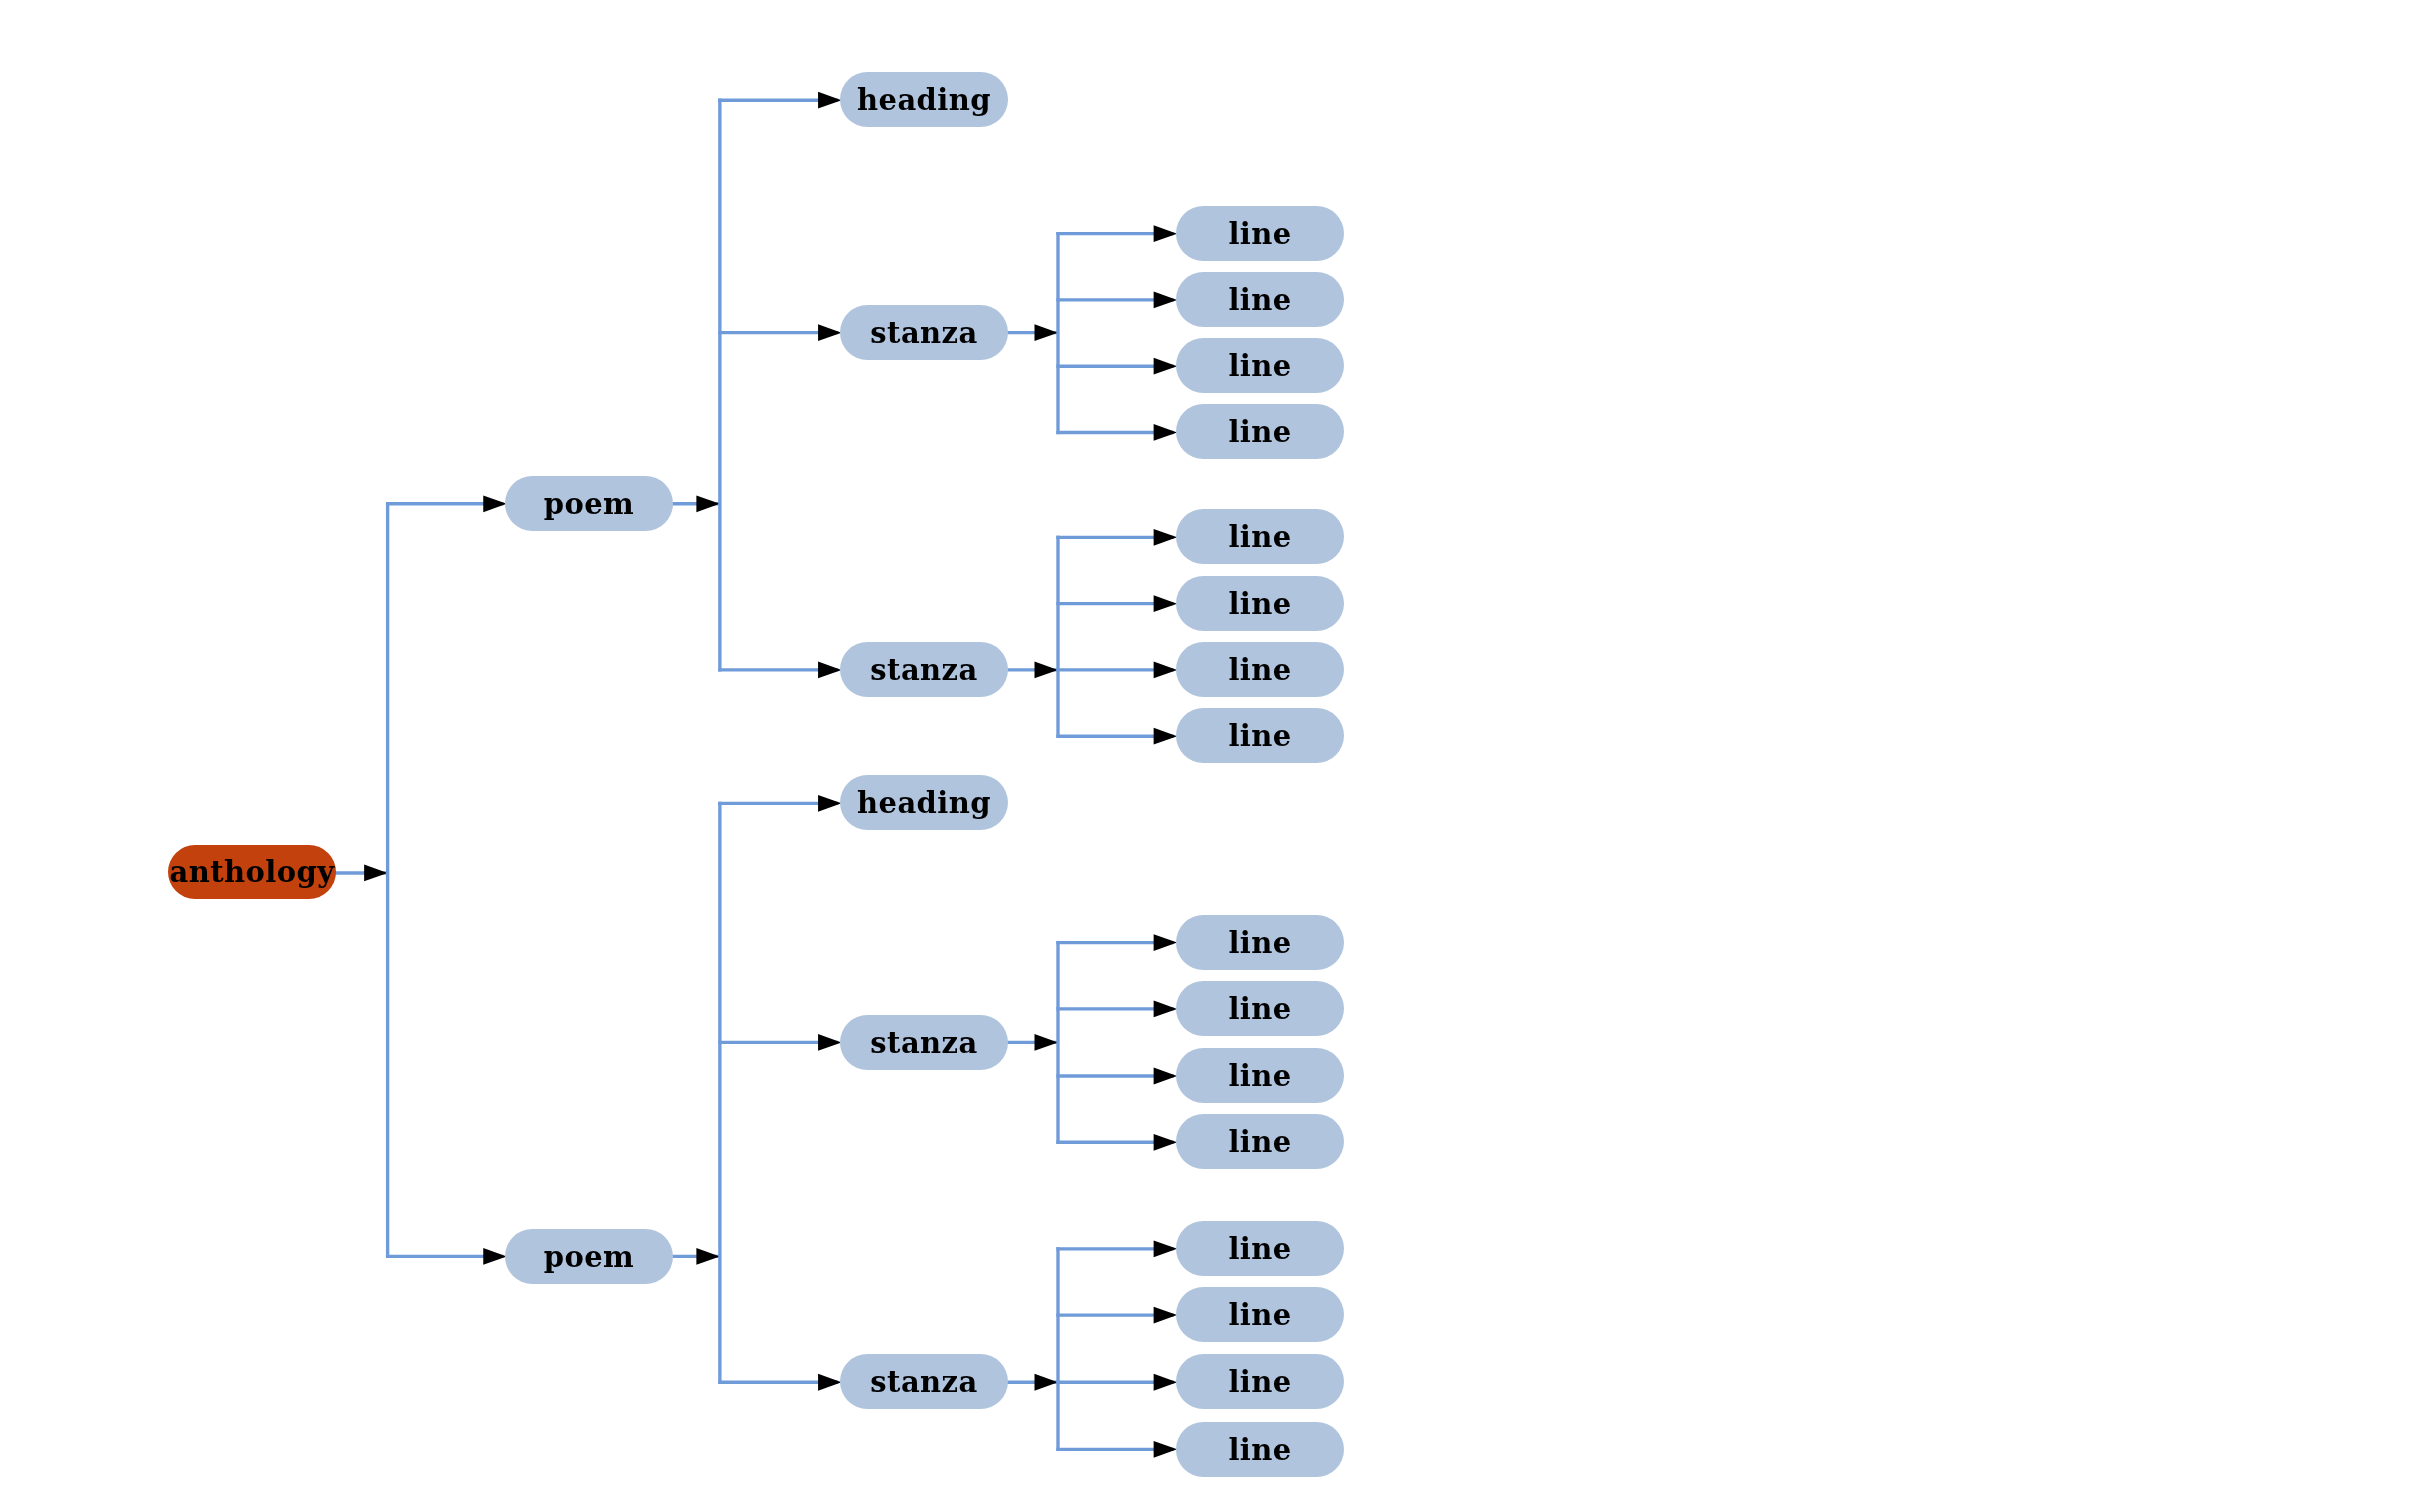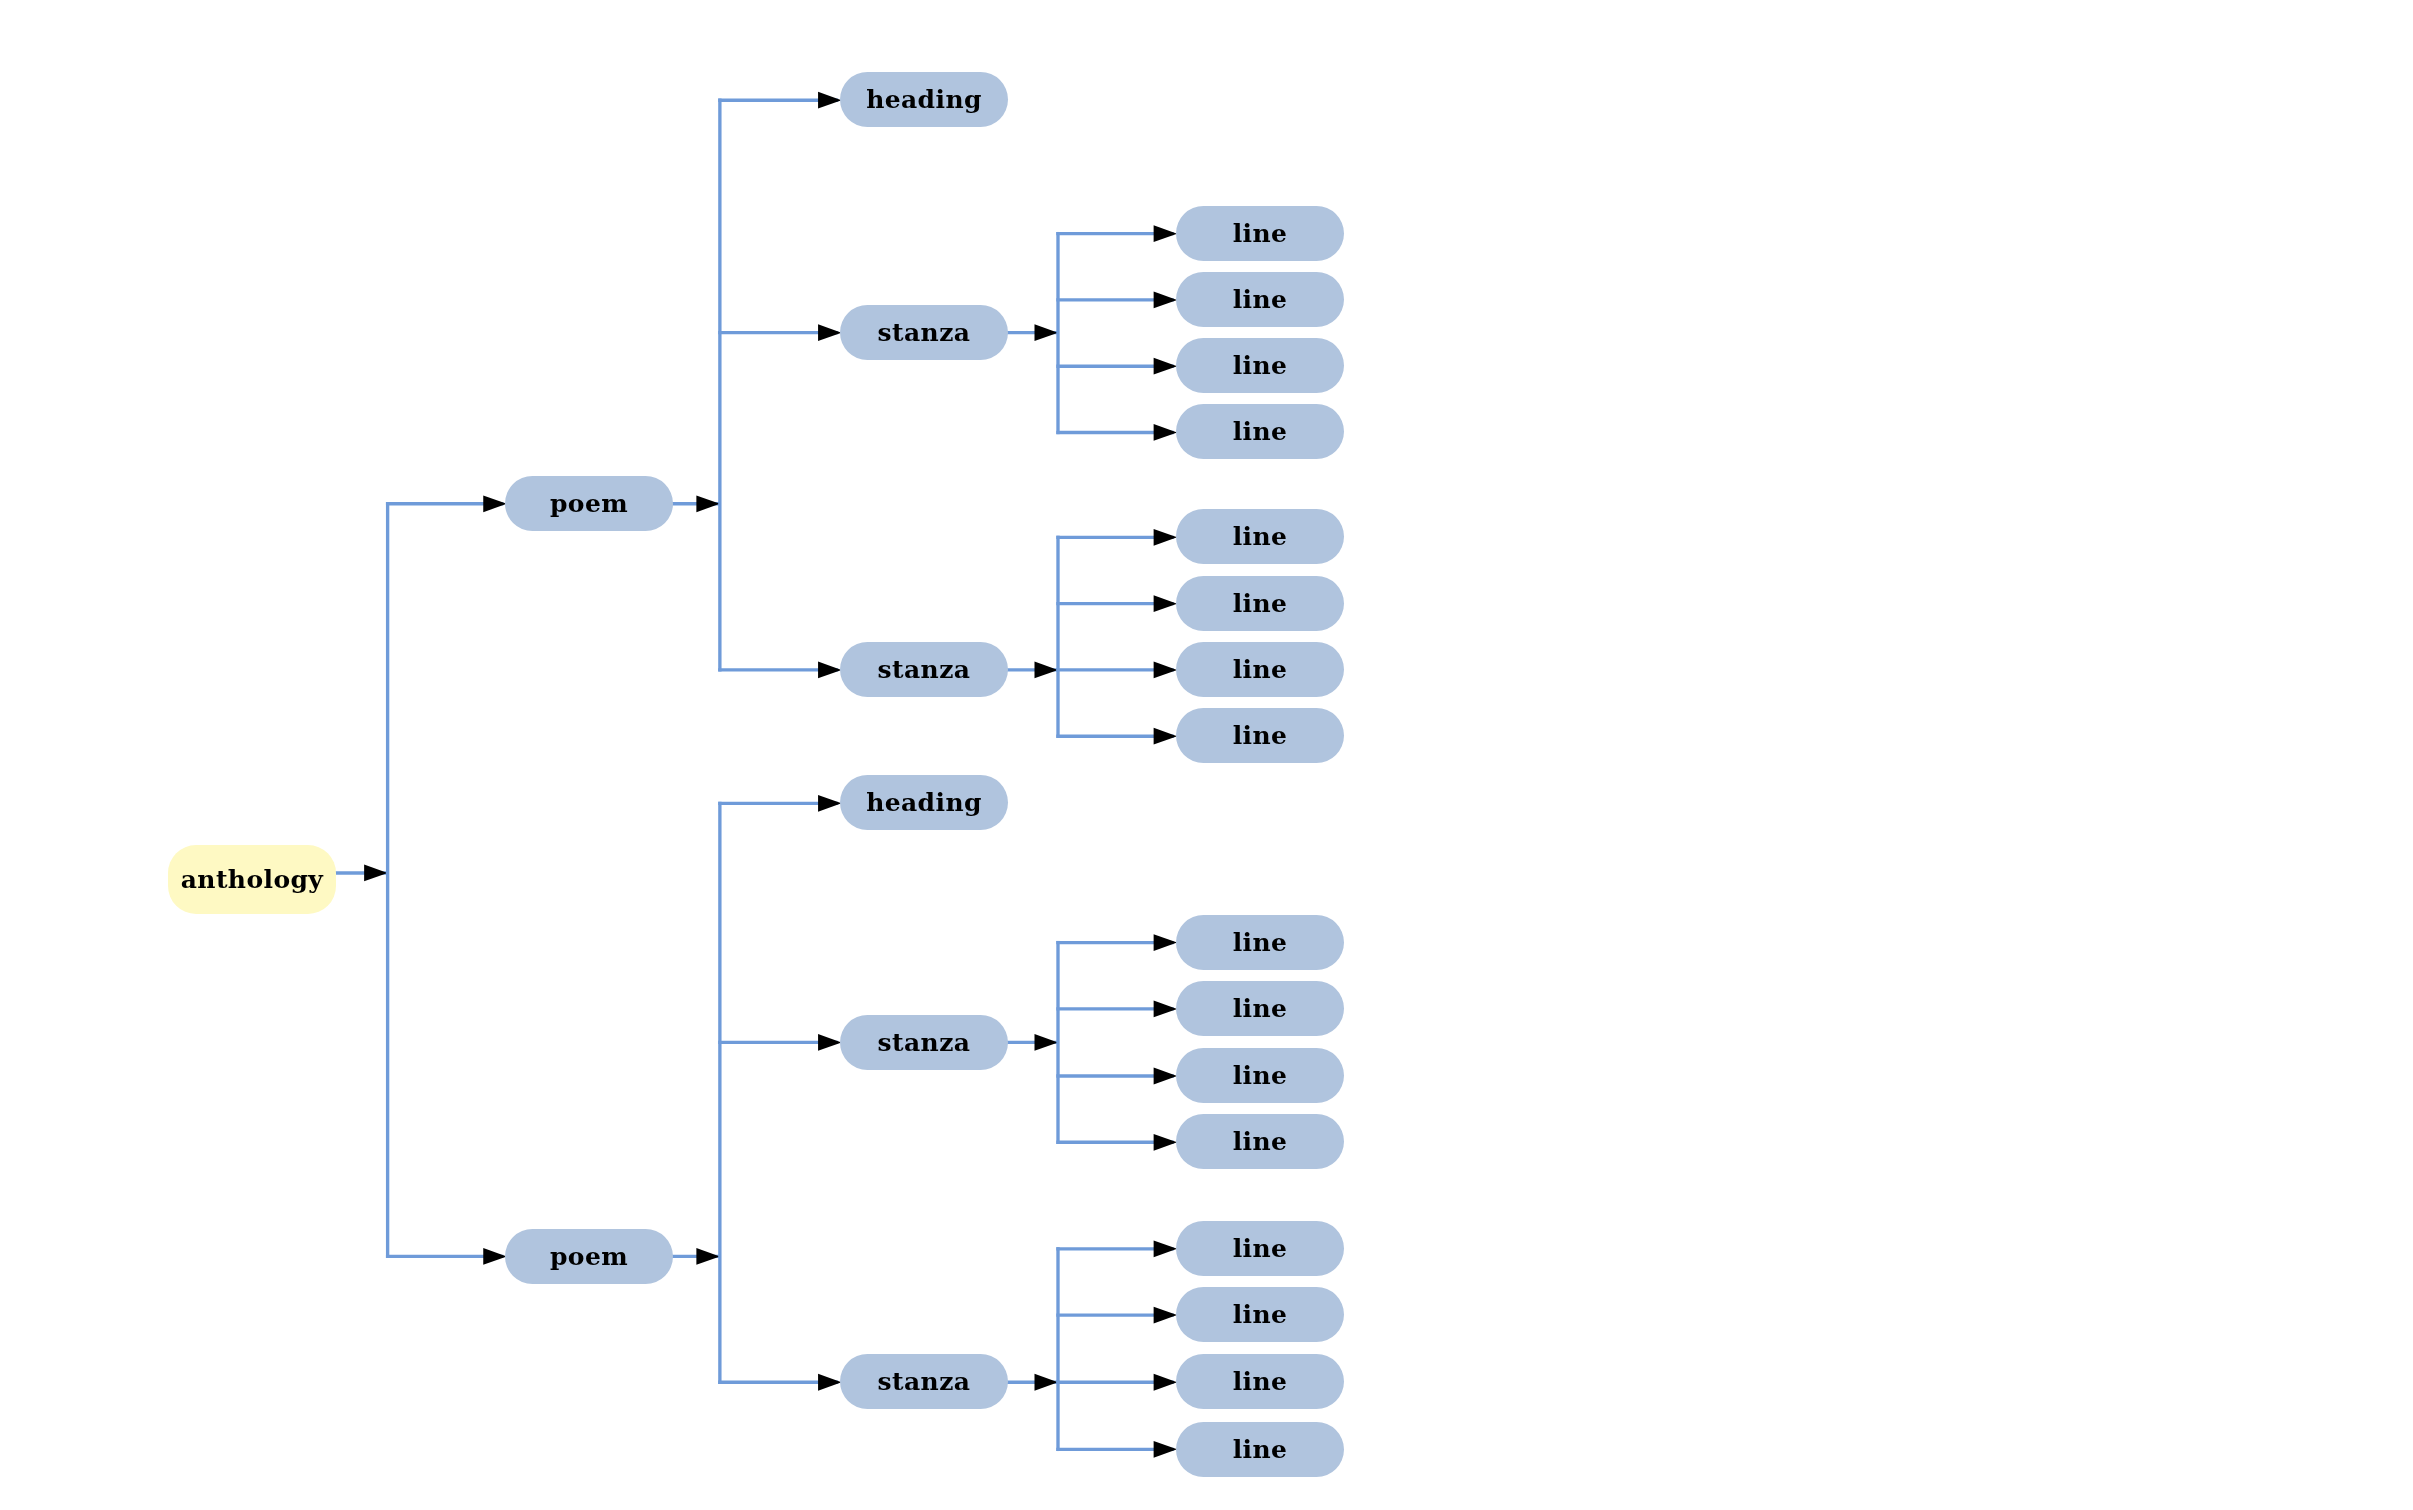--- a/index.html
+++ b/index.html
@@ -9,21 +9,21 @@
     background:#ffffff;
     overflow:hidden;
     font-family:"DejaVu Serif", serif;
   }
   svg.edges{position:absolute;left:0;top:0;}
   .node{
     position:absolute;
     display:flex;align-items:center;justify-content:center;
     border-radius:28px;
     font-weight:bold;
-    font-size:25px;
+    font-size:29px;
     color:#000000;
     letter-spacing:0.4px;
     user-select:none;
   }
 </style>
 </head>
 <body>
 
 <div class="canvas">
   <svg class="edges" width="2413" height="1511" viewBox="0 0 2876 1800">
@@ -105,21 +105,21 @@
         <polygon points="1403,1488 1375,1478 1375,1498" fill="#000000"></polygon>
         <line x1="1261" y1="1567" x2="1397" y2="1567" stroke="#6f9bd9" stroke-width="4" stroke-linecap="square"></line>
         <polygon points="1403,1567 1375,1557 1375,1577" fill="#000000"></polygon>
         <line x1="1261" y1="1647" x2="1397" y2="1647" stroke="#6f9bd9" stroke-width="4" stroke-linecap="square"></line>
         <polygon points="1403,1647 1375,1637 1375,1657" fill="#000000"></polygon>
         <line x1="1261" y1="1727" x2="1397" y2="1727" stroke="#6f9bd9" stroke-width="4" stroke-linecap="square"></line>
         <polygon points="1403,1727 1375,1717 1375,1737" fill="#000000"></polygon>
       </g>
     </svg>
   <div id="nodes">
-      <div class="node" style="left: 168px; top: 845px; width: 168px; height: 69px; background: #fef9c3; color: rgb(0, 0, 0);">
+      <div class="node" style="left: 168px; top: 845px; width: 168px; height: 54px; background: #c2410c; color: rgb(0, 0, 0);">
         <span>anthology</span>
       </div>
       <div class="node" style="left: 505px; top: 476px; width: 168px; height: 55px; background: rgb(176, 196, 222); color: rgb(0, 0, 0);">
         <span>poem</span>
       </div>
       <div class="node" style="left: 840px; top: 72px; width: 168px; height: 55px; background: rgb(176, 196, 222); color: rgb(0, 0, 0);">
         <span>heading</span>
       </div>
       <div class="node" style="left: 840px; top: 305px; width: 168px; height: 55px; background: rgb(176, 196, 222); color: rgb(0, 0, 0);">
         <span>stanza</span>

